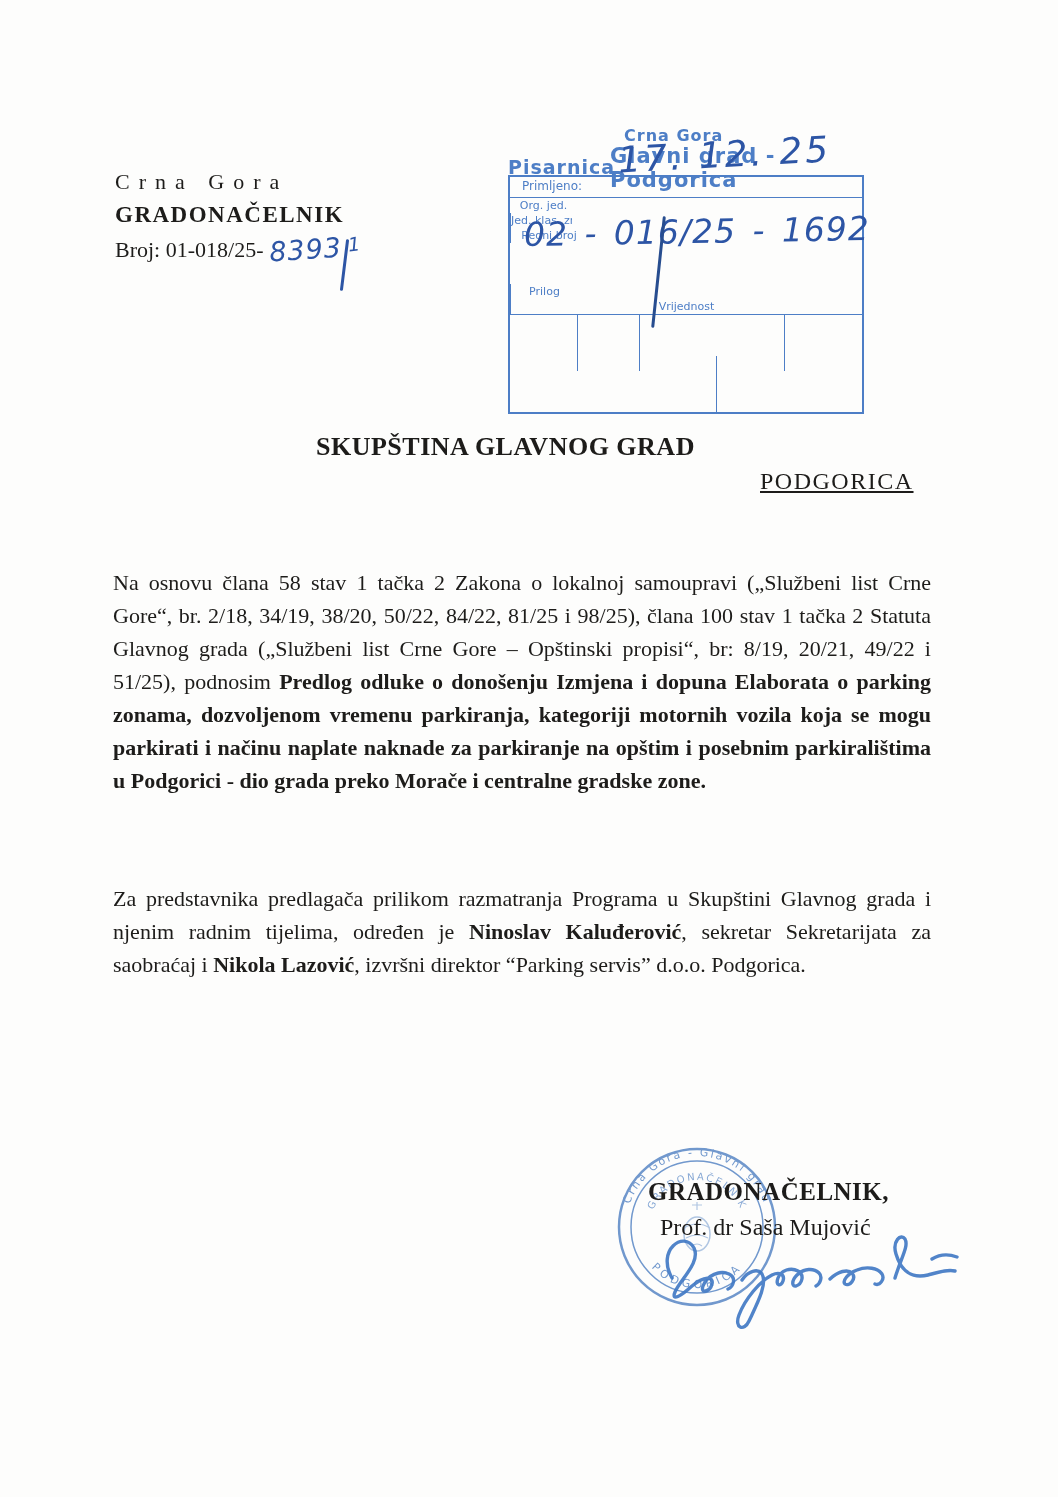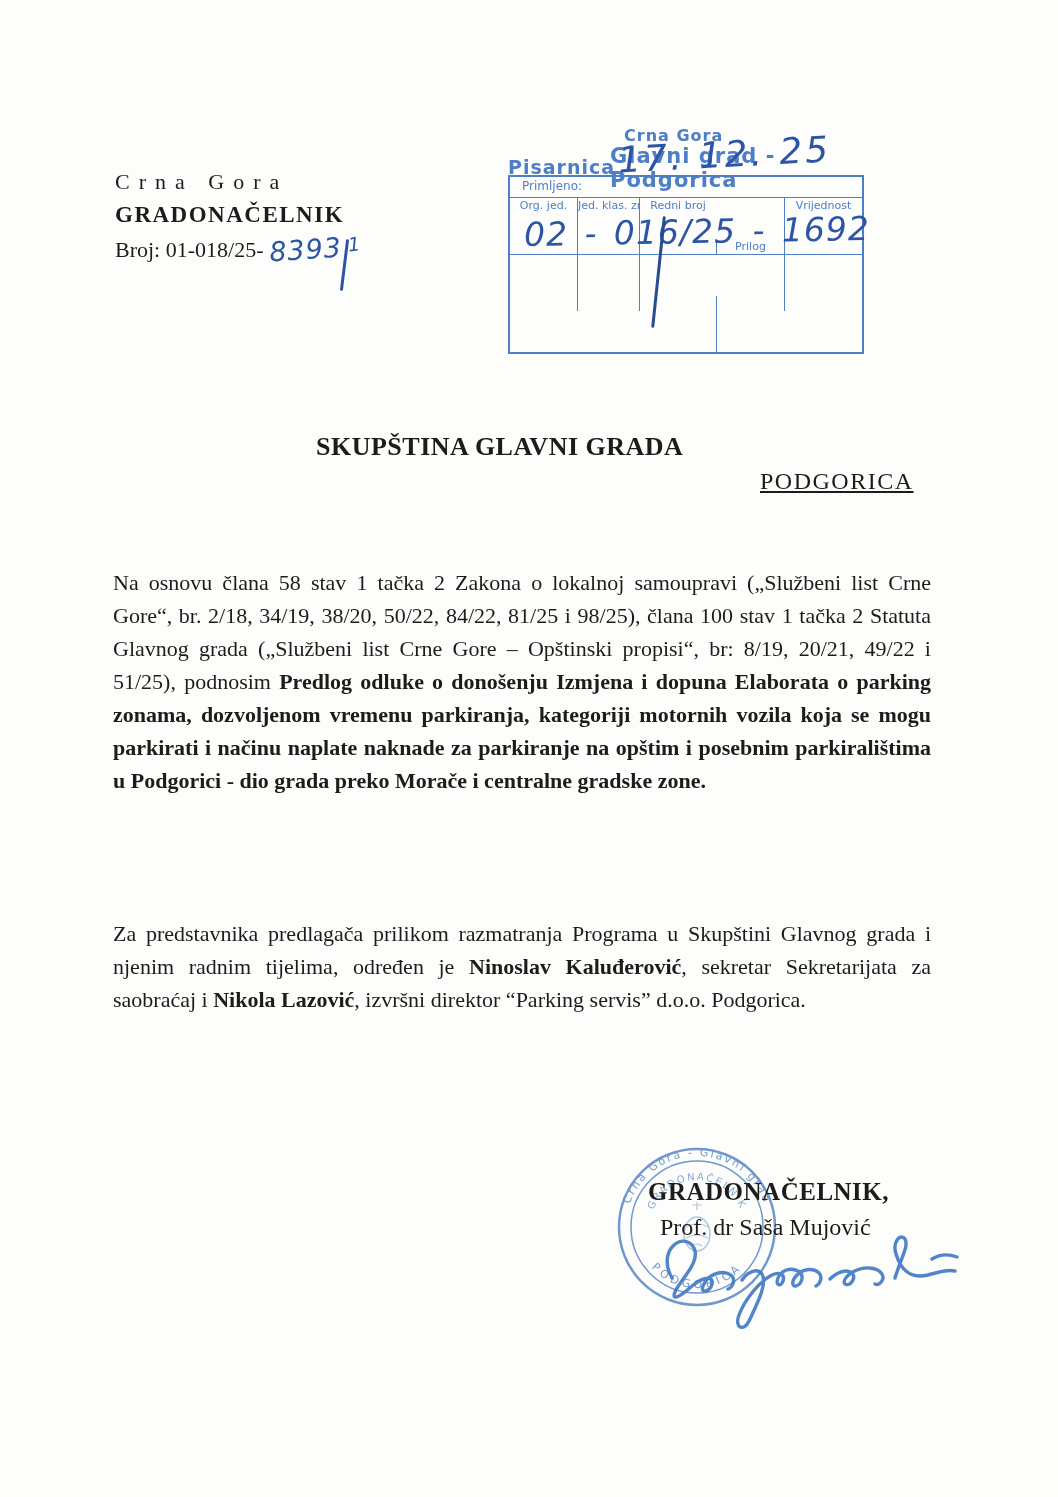--- a/index.html
+++ b/index.html
@@ -25,37 +25,37 @@
   .hw-suffix{display:inline-block;font-size:19px;transform:translateY(-6px) rotate(-6deg);}
 
   
   .rstamp{position:absolute;left:506px;top:128px;width:360px;color:#4d7ec6;font-family:"DejaVu Sans",sans-serif;}
   .rs-country{position:absolute;left:118px;top:-2px;font-size:16px;font-weight:bold;letter-spacing:1px;}
   .rs-pisarnica{position:absolute;left:2px;top:28px;font-size:19px;font-weight:bold;letter-spacing:1px;}
   .rs-cityline{position:absolute;left:104px;top:16px;font-size:21px;font-weight:bold;letter-spacing:1px;}
   .rs-table{position:absolute;left:2px;top:47px;width:352px;border:2px solid #4d7ec6;}
   .rs-primljeno{font-size:12px;padding:2px 12px;height:16px;border-bottom:1.5px solid #4d7ec6;}
   .rs-headrow,.rs-valrow{display:flex;}
-  .rs-headrow{border-bottom:1.5px solid #4d7ec6;}
+  .rs-headrow{border-bottom:1.5px solid #4d7ec6;flex-direction:column;}
   .rs-hcell{font-size:11px;text-align:center;padding:1px 0;overflow:hidden;white-space:nowrap;}
   .rs-vcell{height:56px;}
   .rs-hcell+.rs-hcell,.rs-vcell+.rs-vcell{border-left:1.5px solid #4d7ec6;}
   .w1{width:67px;} .w2{width:61px;} .w3{width:76px;} .w4{width:67px;margin-top:41px;} .w5{flex:1;}
   .rs-hwdate{position:absolute;left:112px;top:6px;font-size:36px;transform:rotate(-3deg);letter-spacing:3px;white-space:nowrap;color:#2d55a5;}
   .rs-hwvalues{position:absolute;left:18px;top:84px;font-size:33px;transform:rotate(-1deg);word-spacing:5px;letter-spacing:1px;white-space:nowrap;color:#2d55a5;}
   .rs-longslash{position:absolute;left:151px;top:88px;width:2.5px;height:112px;background:#274d8f;transform:rotate(6deg);border-radius:2px;}
 
   
   .doc-title{position:absolute;left:316px;top:432px;font-size:26px;font-weight:bold;letter-spacing:0.5px;}
   .doc-subtitle{position:absolute;left:760px;top:468px;font-size:24px;letter-spacing:1.5px;text-decoration:underline;}
 
   
   .para{position:absolute;left:113px;width:818px;text-align:justify;font-size:22px;line-height:33px;}
   .p1{top:566px;}
-  .p2{top:917px;}
+  .p2{top:882px;}
   .b{font-weight:bold;}
 
   
   .sig-title{position:absolute;left:648px;top:1178px;font-size:25px;font-weight:bold;letter-spacing:0.5px;}
   .sig-name{position:absolute;left:660px;top:1214px;font-size:24px;text-align:center;}
   .roundstamp{position:absolute;left:612px;top:1142px;width:170px;height:170px;opacity:0.78;}
   .sigsvg{position:absolute;left:648px;top:1226px;width:320px;height:110px;}
 </style>
 </head>
 <body>
@@ -90,21 +90,21 @@
         <div class="rs-vcell w3"></div>
         <div class="rs-vcell w4"></div>
         <div class="rs-vcell w5"></div>
       </div>
     </div>
     <div class="hw rs-hwdate">17. 12. 25</div>
     <div class="hw rs-hwvalues">02 - 016/25 - 1692</div>
     <div class="rs-longslash"></div>
   </div>
 
-  <div class="doc-title">SKUPŠTINA GLAVNI GRADA</div>
+  <div class="doc-title">SKUPŠTINA GLAVNOG GRAD</div>
   <div class="doc-subtitle">PODGORICA</div>
 
   <div class="para p1">
     <span>Na osnovu člana 58 stav 1 tačka 2 Zakona o lokalnoj samoupravi („Službeni list  Crne Gore“, br. 2/18, 34/19, 38/20, 50/22, 84/22, 81/25 i 98/25), člana 100 stav 1 tačka 2 Statuta Glavnog grada („Službeni list Crne Gore – Opštinski propisi“, br: 8/19, 20/21, 49/22 i 51/25), podnosim </span><span class="b">Predlog odluke o donošenju Izmjena i dopuna Elaborata o parking zonama, dozvoljenom vremenu parkiranja, kategoriji motornih vozila koja se mogu parkirati i načinu naplate naknade za parkiranje na opštim i posebnim parkiralištima u Podgorici - dio grada preko Morače i centralne gradske zone.</span>
   </div>
 
   <div class="para p2">
     <span>Za predstavnika predlagača prilikom razmatranja Programa u Skupštini Glavnog grada i njenim radnim tijelima, određen je </span><span class="b">Ninoslav Kaluđerović</span><span>, sekretar Sekretarijata za saobraćaj i </span><span class="b">Nikola Lazović</span><span>, izvršni direktor “Parking servis” d.o.o. Podgorica.</span>
   </div>
 

